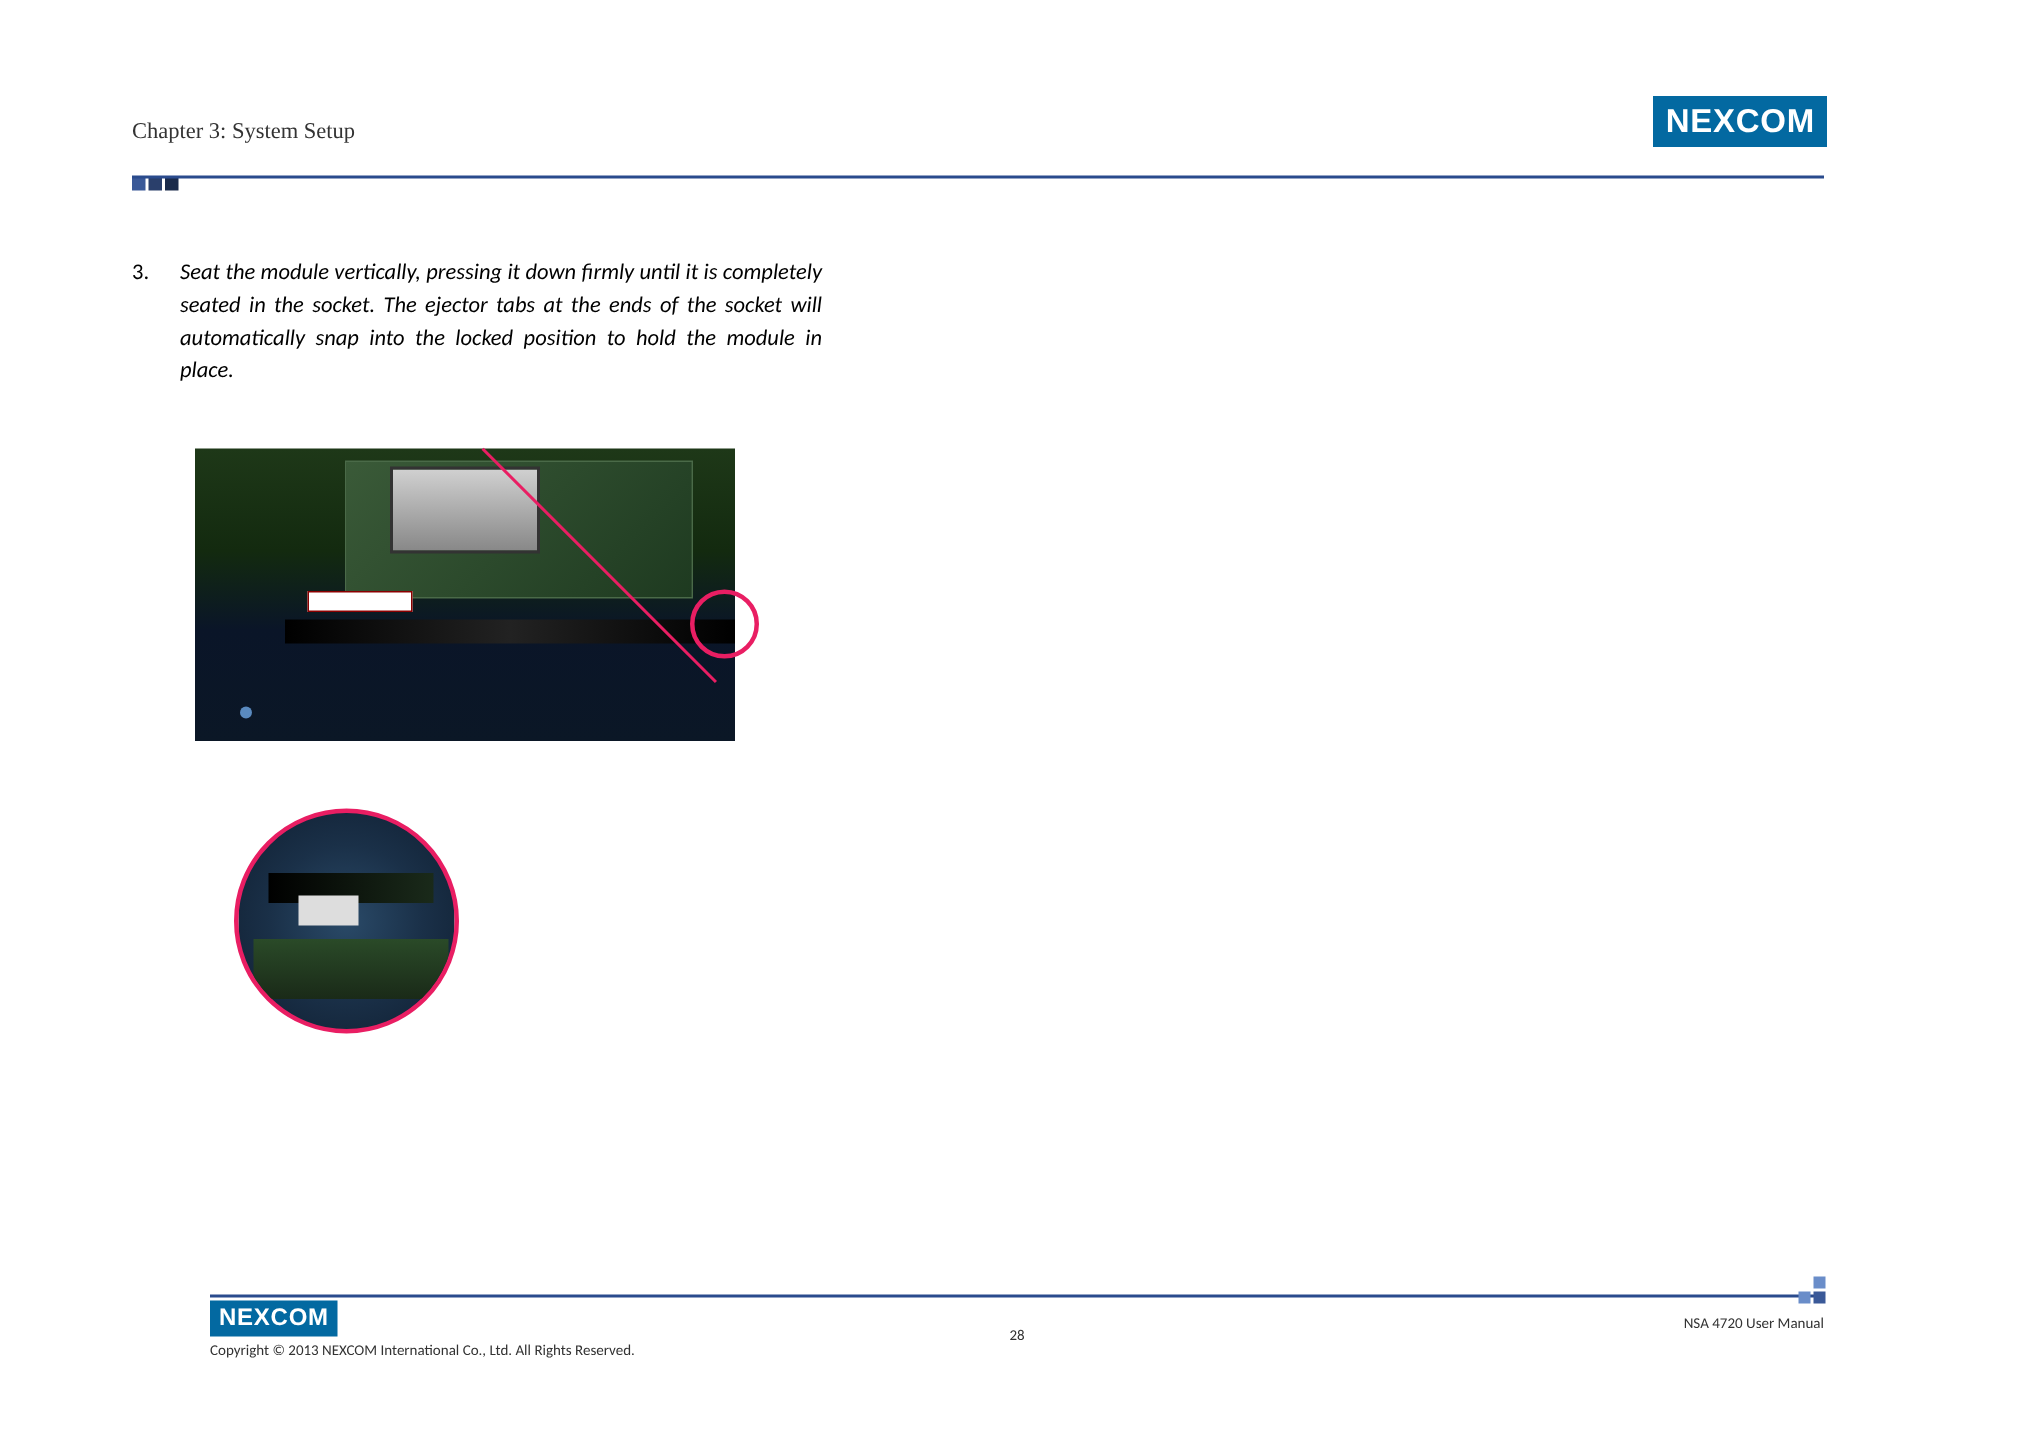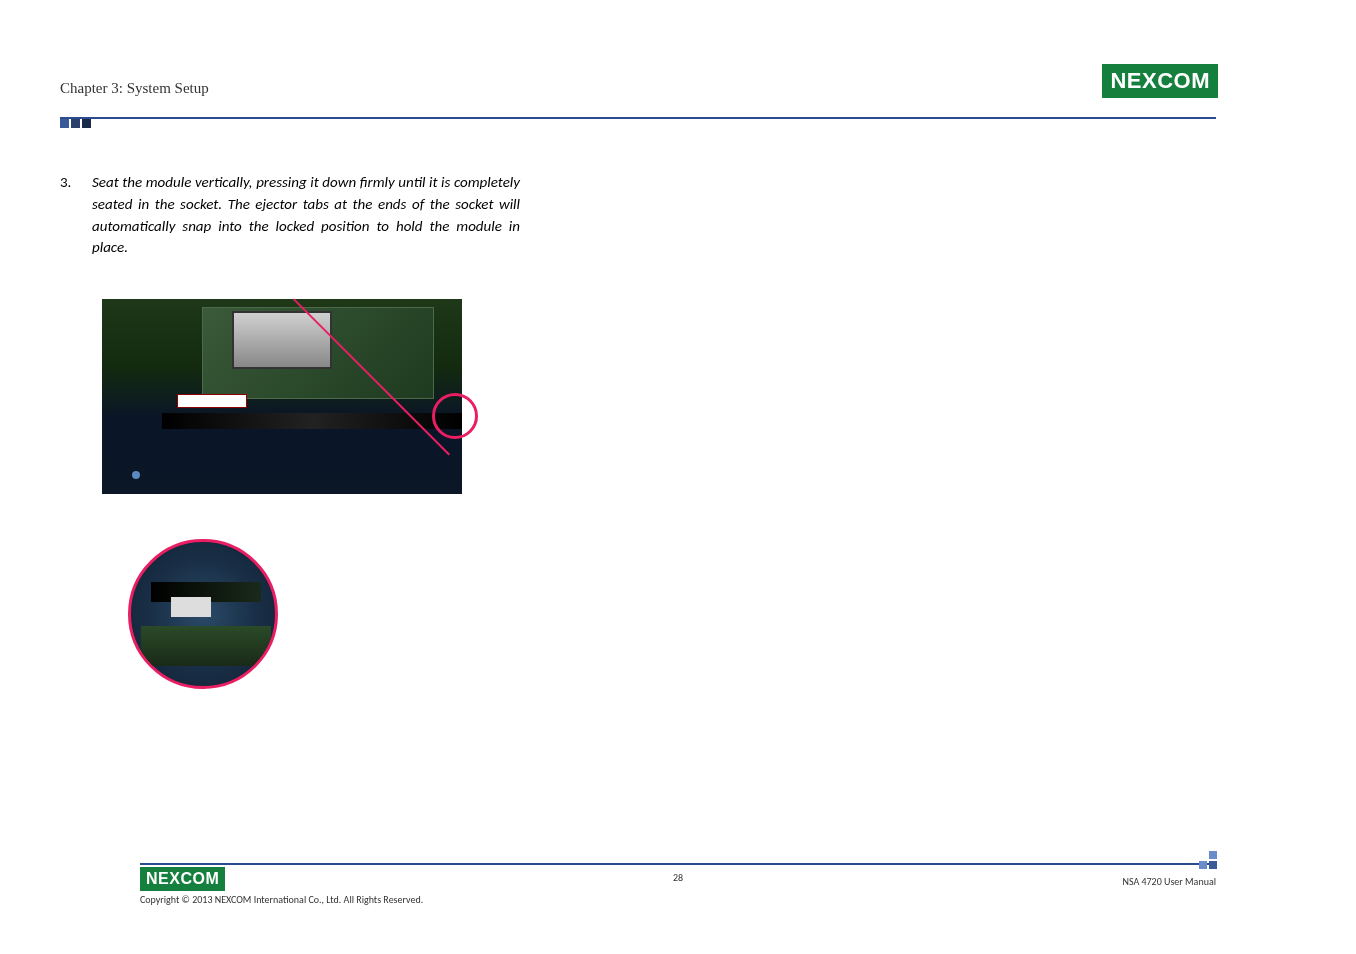--- a/index.html
+++ b/index.html
@@ -8,42 +8,42 @@
       box-sizing: border-box;
     }
     body {
       width: 1356px;
       height: 954px;
       background: #fff;
       font-family: Calibri, Arial, sans-serif;
       position: relative;
     }
     .page-container {
-      padding: 80px 140px 0 60px;
+      padding: 80px 140px 0 88px;
       position: relative;
       height: 100%;
     }
     .header-row {
       display: flex;
       justify-content: space-between;
       align-items: center;
       margin-bottom: 4px;
     }
     .chapter-title {
       font-family: "Segoe Script", "Comic Sans MS", cursive;
       font-size: 15px;
       color: #333;
     }
     .logo-top {
       position: absolute;
       top: 64px;
       right: 138px;
     }
     .logo-box {
-      background: #15803d;
+      background: #0369a1;
       color: #fff;
       font-weight: bold;
       font-size: 22px;
       padding: 4px 8px;
       display: inline-block;
       font-family: Arial, sans-serif;
       letter-spacing: 0.5px;
     }
     .logo-box-small {
       font-size: 16px;
@@ -264,21 +264,21 @@
       display: flex;
       flex-direction: column;
     }
     .logo-bottom {
       margin-bottom: 2px;
     }
     .footer-center {
       position: absolute;
       left: 50%;
       transform: translateX(-50%);
-      top: 8px;
+      top: 20px;
     }
     .footer-right {
       margin-top: 8px;
     }
     .tiny-blue-dot {
       position: absolute;
       top: 172px;
       left: 30px;
       width: 8px;
       height: 8px;

